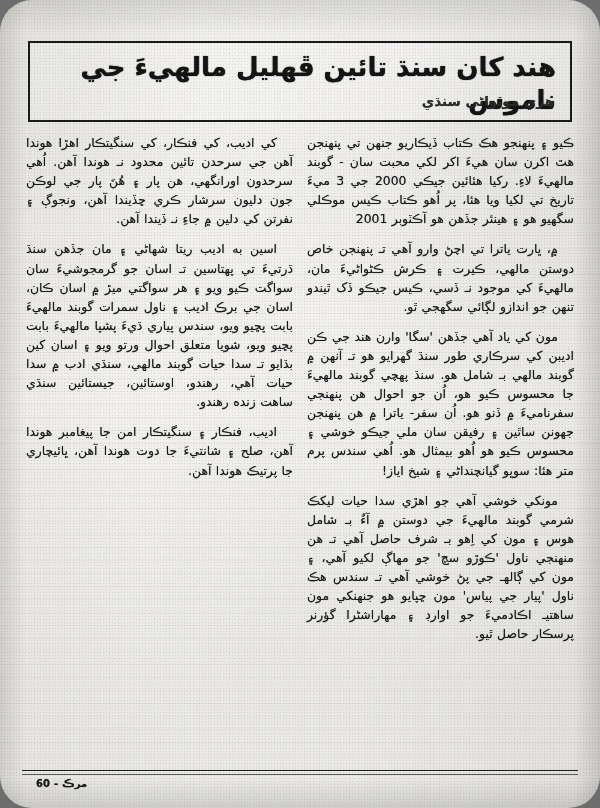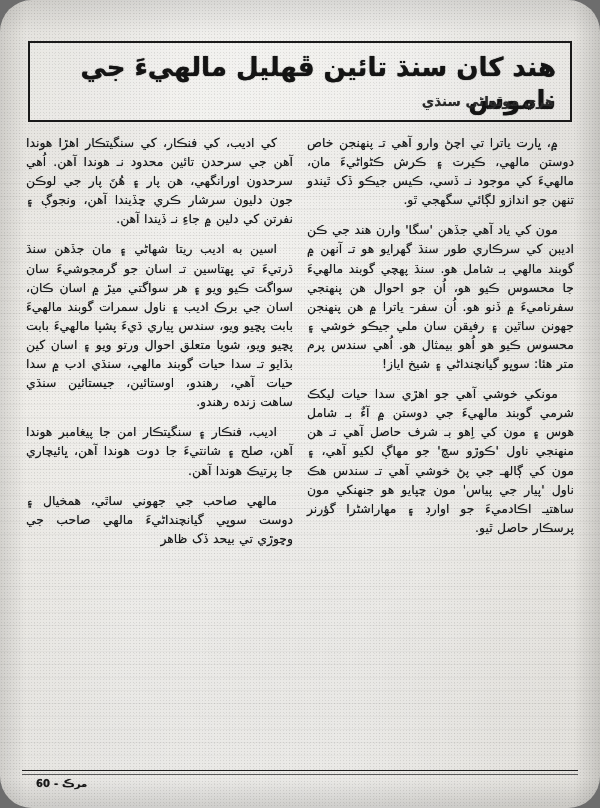--- a/index.html
+++ b/index.html
@@ -184,24 +184,24 @@
     <div class="article-title">هند کان سنڌ تائين ڦهليل مالهيءَ جي ناموس</div>
     <div class="article-byline">هري موٽواڻي سنڌي</div>
   </div>
 
   <div class="body-wrap">
 
     <div class="column">
       <p class="para">کي اديب، کي فنڪار، کي سنگيتڪار اهڙا هوندا آهن جي سرحدن تائين محدود نـ هوندا آهن. اُهي سرحدون اورانگهي، هن پار ۽ هُنَ پار جي لوڪن جون دليون سرشار ڪري ڇڏيندا آهن، ونجوڳ ۽ نفرتن کي دلين ۾ جاءِ نـ ڏيندا آهن.</p>
       <p class="para">اسين به اديب ريتا شهاڻي ۽ مان جڏهن سنڌ ڌرتيءَ تي پهتاسين تـ اسان جو گرمجوشيءَ سان سواگت ڪيو ويو ۽ هر سواگتي ميڙ ۾ اسان ڪان، اسان جي برڪ اديب ۽ ناول سمرات گوبند مالهيءَ بابت پڇيو ويو، سندس پياري ڌيءَ پشپا مالهيءَ بابت پڇيو ويو، شويا متعلق احوال ورتو ويو ۽ اسان کين بڌايو تـ سدا حيات گوبند مالهي، سنڌي ادب ۾ سدا حيات آهي، رهندو، اوستائين، جيستائين سنڌي ساهت زنده رهندو.</p>
       <p class="para">اديب، فنڪار ۽ سنگيتڪار امن جا پيغامبر هوندا آهن، صلح ۽ شانتيءَ جا دوت هوندا آهن، ڀائيچاري جا پرتيڪ هوندا آهن.</p>
-      <p class="para">مالهي صاحب جي جهوني ساٿي، همخيال ۽ دوست سوڀي گيانچنداڻيءَ مالهي صاحب جي وڇوڙي تي بيحد ڏک ظاهر</p>
     </div>
 
     <div class="column">
+      <p class="para no-indent">ڪيو ۽ پنهنجو هڪ ڪتاب ڏيڪاريو جنهن تي پنهنجن هٿ اکرن سان هيءَ اکر لکي محبت سان - گوبند مالهيءَ لاءِ. رکيا هئائين جيڪي 2000 جي 3 ميءَ تاريخ تي لکيا ويا هئا، پر اُهو ڪتاب ڪيس موڪلي سگهيو هو ۽ هينئر جڏهن هو آڪٽوبر 2001</p>
       <p class="para">۾، ڀارت ياترا تي اچڻ وارو آهي تـ پنهنجن خاص دوستن مالهي، ڪيرت ۽ ڪرش ڪٹواٹيءَ مان، مالهيءَ کي موجود نـ ڏسي، ڪيس جيڪو ڏک ٿيندو تنهن جو اندازو لڳائي سگهجي ٿو.</p>
       <p class="para">مون کي ياد آهي جڏهن 'سگا' وارن هند جي ڪن اديبن کي سرڪاري طور سنڌ گهرايو هو تـ آنهن ۾ گوبند مالهي بـ شامل هو. سنڌ پهچي گوبند مالهيءَ جا محسوس ڪيو هو، اُن جو احوال هن پنهنجي سفرناميءَ ۾ ڏنو هو. اُن سفر- ياترا ۾ هن پنهنجن جهونن ساٿين ۽ رفيقن سان ملي جيڪو خوشي ۽ محسوس ڪيو هو اُهو بيمثال هو. اُهي سندس پرم متر هئا: سوڀو گيانچنداڻي ۽ شيخ اياز!</p>
       <p class="para">مونکي خوشي آهي جو اهڙي سدا حيات ليکڪ شرمي گوبند مالهيءَ جي دوستن ۾ آءٌ بـ شامل هوس ۽ مون کي اِهو بـ شرف حاصل آهي تـ هن منهنجي ناول 'ڪوڙو سچ' جو مهاڳ لکيو آهي، ۽ مون کي ڳالهـ جي پڻ خوشي آهي تـ سندس هڪ ناول 'پيار جي پياس' مون ڇپايو هو جنهنکي مون ساهتيـ اڪادميءَ جو اوارڊ ۽ مهاراشٹرا گؤرنر پرسڪار حاصل ٿيو.</p>
     </div>
 
   </div>
 
   <div class="footer-rule"></div>
   <div class="footer-rule second"></div>
   <div class="page-footer">

